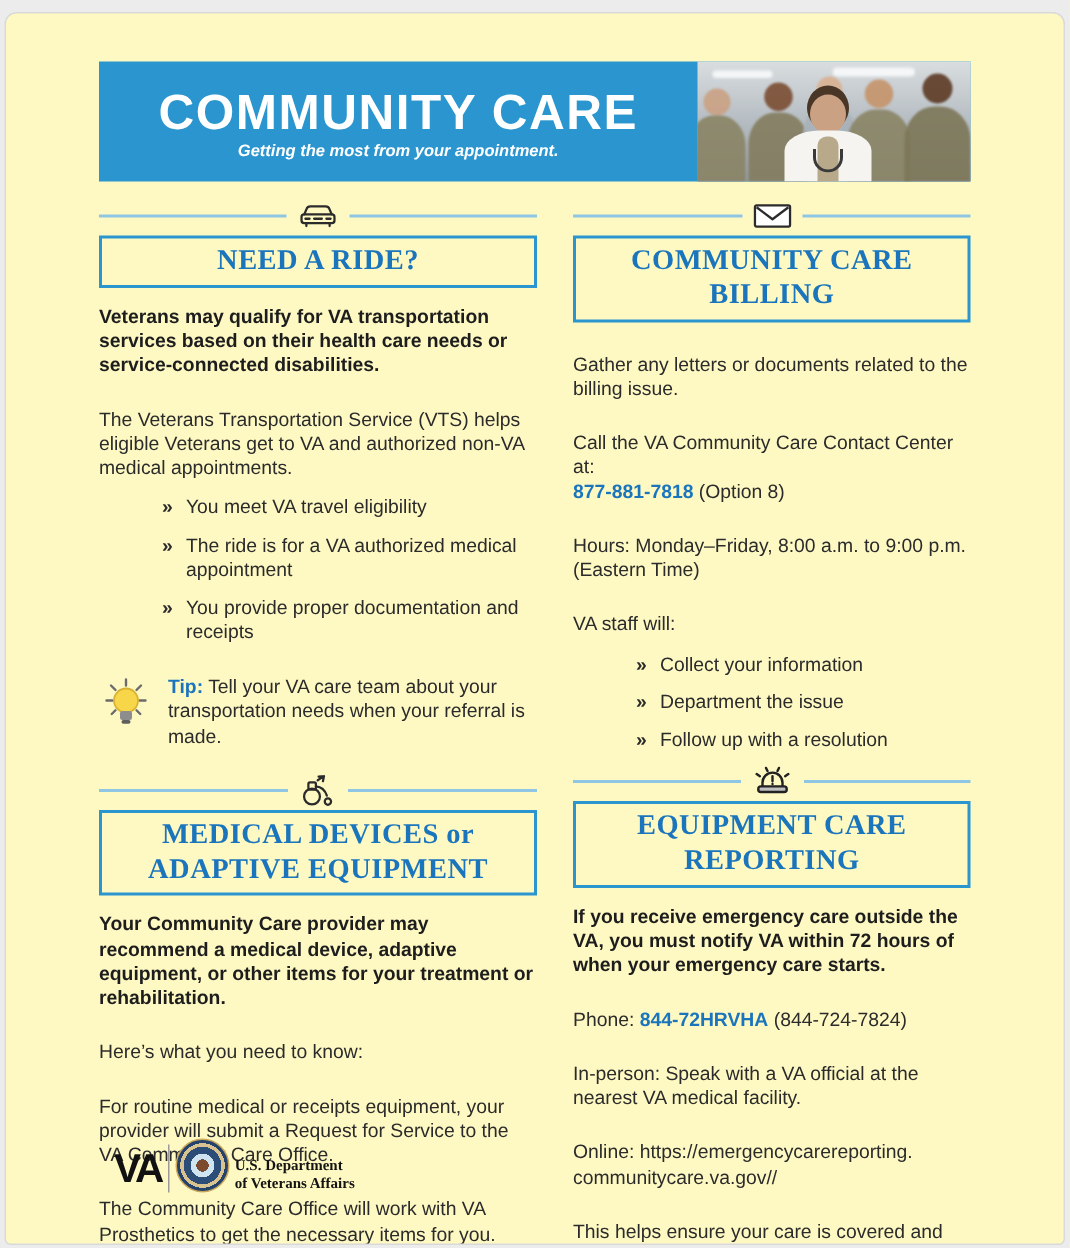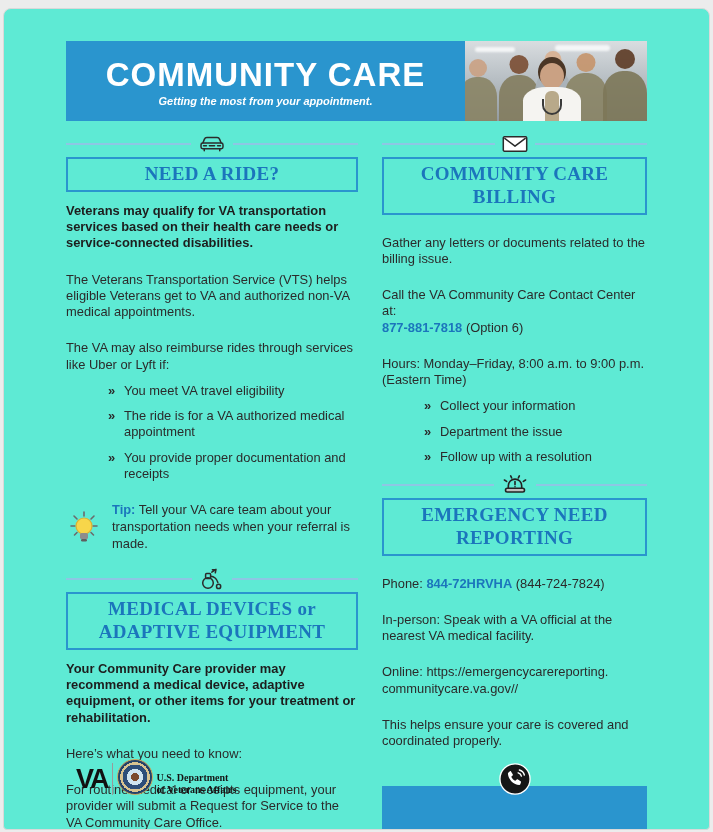--- a/index.html
+++ b/index.html
@@ -1,19 +1,19 @@
 <!DOCTYPE html>
 <html><head>
 <meta charset="utf-8">
 <style>
   * { margin:0; padding:0; box-sizing:border-box; }
   html,body { width:713px; height:832px; background:#ececec; font-family:"Liberation Sans", sans-serif; }
   .canvas { position:relative; width:713px; height:832px; overflow:hidden; }
   .page { position:absolute; left:3px; top:8px; width:707px; height:822px;
-          background:#5eead4; border:1px solid #d9d9d9; border-radius:8px 8px 4px 4px; overflow:hidden; }
+          background:#fef9c3; border:1px solid #d9d9d9; border-radius:8px 8px 4px 4px; overflow:hidden; }
 
   
   .header { display:flex; margin:32px 62px 0 62px; height:80px; background:#2a95ce; }
   .header-text { flex:1; color:#fff; display:flex; flex-direction:column; justify-content:center; align-items:center; }
   .hdr-title { font-size:33px; font-weight:bold; letter-spacing:1px; }
   .hdr-sub { font-style:italic; font-size:11px; margin-top:1px; font-weight:bold; }
   .header-photo { width:182px; position:relative; overflow:hidden;
                   background:linear-gradient(180deg,#d9dde0 0%,#b9c0c5 45%,#939ba1 100%); }
   .light { position:absolute; background:#f4f6f7; filter:blur(1px); }
   .person { position:absolute; }
@@ -34,21 +34,21 @@
                font-size:19px; letter-spacing:.3px; padding:4px 4px; margin-top:2px; line-height:1.2;font-family:Liberation Serif, serif; }
 
   .body-txt { font-size:12.9px; line-height:1.26; color:#2b2b2b; margin-top:20px; }
   .lead { font-weight:bold; color:#1d1d1d; margin-top:11px; }
 
   ul.bullets { list-style:none; margin-top:10px; }
   ul.bullets li { position:relative; padding-left:58px; margin-bottom:9px;
                   font-size:12.9px; line-height:1.26; color:#2b2b2b; }
   ul.bullets li .marker { position:absolute; left:42px; top:0; font-weight:bold; color:#2b2b2b; }
 
-  .note { display:flex; gap:10px; margin-top:20px; align-items:center; }
+  .note { display:flex; gap:10px; margin-top:20px; align-items:flex-start; }
   .note-icon { width:36px; flex:none; display:flex; justify-content:center; }
   .note-text { font-size:12.9px; line-height:1.3; color:#2b2b2b; }
   .blue-label { color:#1b75bc; font-weight:bold; }
 
   .phone-blue { color:#1b75bc; font-weight:bold; text-decoration:none; }
 
   
   .contact-wrap { margin-top:14px; }
   .contact-badge { width:32px; height:32px; margin:0 auto -9px auto; position:relative; z-index:2; }
   .contact-box { background:#2a95ce; color:#fff; text-align:center; font-size:17.5px;
@@ -123,21 +123,20 @@
             <path d="M5.8 12.4 v1.8 M20.2 12.4 v1.8"></path>
           </svg>
         </span>
         <span class="rule"></span>
       </div>
       <div class="title-box">
         <span>NEED A RIDE?</span>
       </div>
       <p class="body-txt lead">Veterans may qualify for VA transportation services based on their health care needs  or service-connected disabilities.</p>
       <p class="body-txt">The Veterans Transportation Service (VTS) helps eligible Veterans get to VA and authorized non-VA medical appointments.</p>
-      <p class="body-txt">The VA may also reimburse rides through services like Uber or Lyft if:</p>
       <ul class="bullets">
         <li><span class="marker">»</span><span>You meet VA travel eligibility</span></li>
         <li><span class="marker">»</span><span>The ride is for a VA authorized medical appointment</span></li>
         <li><span class="marker">»</span><span>You provide proper documentation and receipts</span></li>
       </ul>
       <div class="note">
         <span class="note-icon">
           <svg width="34" height="36" viewBox="0 0 34 36">
             <g stroke="#6b6b6b" stroke-width="1.6" stroke-linecap="round">
               <path d="M7 7 l3 3 M27 7 l-3 3 M17 3 v4 M4 17 h4 M26 17 h4 M7.5 26 l2.5-2.5 M26.5 26 l-2.5-2.5"></path>
@@ -203,44 +202,46 @@
         </span>
         <span class="rule"></span>
       </div>
       <div class="title-box">
         <span>COMMUNITY CARE BILLING</span>
       </div>
       <p class="body-txt">Gather any letters or documents related to the billing issue.</p>
       <p class="body-txt">
         <span>Call the VA Community Care Contact Center at:</span><br>
         <span class="phone-blue">877-881-7818</span>
-        <span>(Option 6)</span>
+        <span>(Option 8)</span>
       </p>
       <p class="body-txt">Hours: Monday–Friday, 8:00 a.m. to 9:00 p.m. (Eastern Time)</p>
+      <p class="body-txt">VA staff will:</p>
       <ul class="bullets">
         <li><span class="marker">»</span><span>Collect your information</span></li>
         <li><span class="marker">»</span><span>Department the issue</span></li>
         <li><span class="marker">»</span><span>Follow up with a resolution</span></li>
       </ul>
 
       <div class="icon-rule" style="margin-top:6px;">
         <span class="rule"></span>
         <span class="sec-icon">
           <svg width="28" height="22" viewBox="0 0 26 20" fill="none" stroke="#222" stroke-width="1.5" stroke-linecap="round" stroke-linejoin="round">
             <path d="M6.8 13 v-2.3 a6.2 6.2 0 0 1 12.4 0 V13"></path>
             <rect x="4.2" y="13" width="17.6" height="3.5" rx="1.6" fill="#bfbfbf"></rect>
             <path d="M13 6.8 v3 M13 11.6 v.01"></path>
             <path d="M3.2 5.4 l2 1.3 M22.8 5.4 l-2 1.3 M9 1.6 l.9 1.9 M17 1.6 l-.9 1.9"></path>
           </svg>
         </span>
         <span class="rule"></span>
       </div>
       <div class="title-box">
-        <span>EMERGENCY NEED REPORTING</span>
-      </div>
+        <span>EQUIPMENT CARE REPORTING</span>
+      </div>
+      <p class="body-txt lead">If you receive emergency care outside the VA, you must notify VA within 72 hours of when your emergency care starts.</p>
       <p class="body-txt">
         <span>Phone:</span>
         <span class="phone-blue">844-72HRVHA</span>
         <span>(844-724-7824)</span>
       </p>
       <p class="body-txt">In-person: Speak with a VA official at the nearest VA medical facility.</p>
       <p class="body-txt">
         <span>Online: https://emergencycarereporting.</span><br>
         <span>communitycare.va.gov//</span>
       </p>

